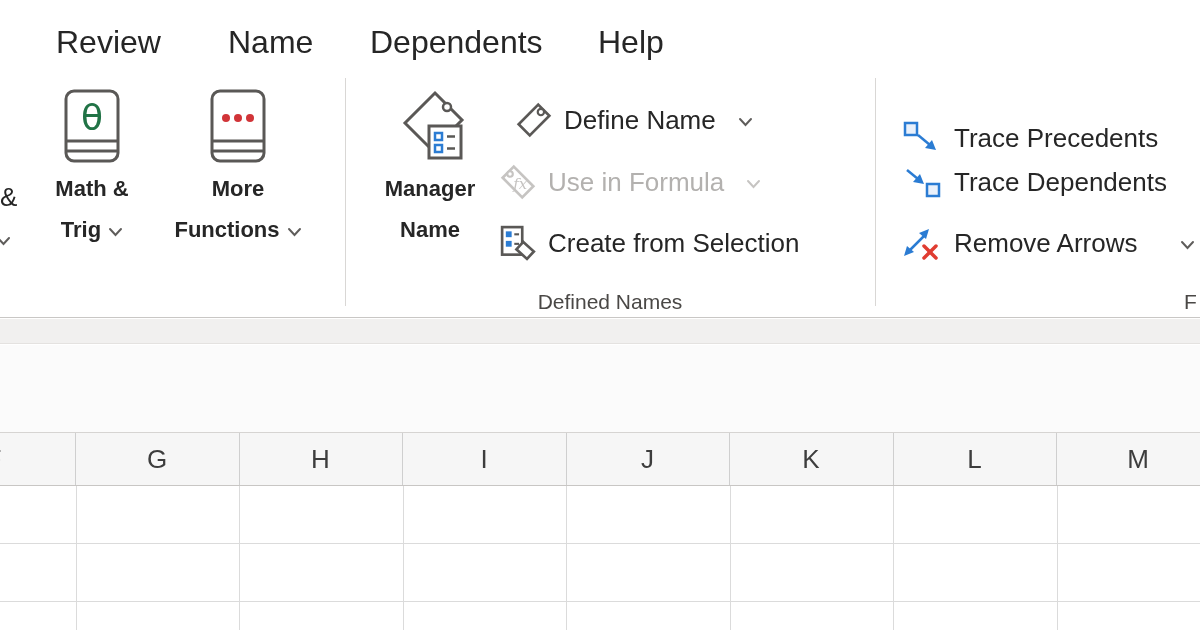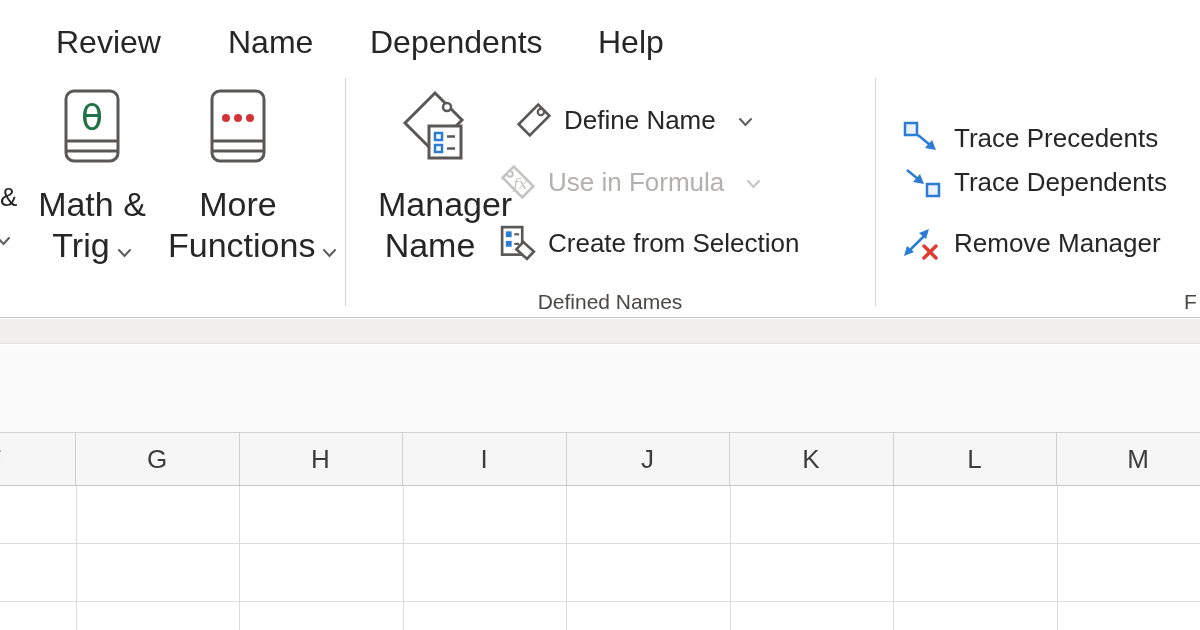--- a/index.html
+++ b/index.html
@@ -9,21 +9,21 @@
   
   .tabs-row { position:absolute; top:0; left:0; width:1200px; height:70px; background:#fff; }
   .ribbon-tab { position:absolute; top:24px; font-size:32px; color:#262626; cursor:default; white-space:nowrap; }
 
   
   .ribbon { position:absolute; top:70px; left:0; width:1200px; height:248px; background:#fff; border-bottom:1px solid #c9c7c5; }
   .group-sep { position:absolute; top:8px; width:1px; height:228px; background:#d9d7d5; }
 
   .big-btn { position:absolute; top:14px; height:188px; text-align:center; }
   .big-btn .icon-wrap { position:absolute; top:4px; left:50%; transform:translateX(-50%); }
-  .big-btn .lbl { position:absolute; top:100px; left:0; width:100%; font-size:34px; line-height:41px; color:#262626; white-space:nowrap; }
+  .big-btn .lbl { position:absolute; top:84px; left:0; width:100%; font-size:22px; line-height:41px; color:#262626; white-space:nowrap;font-weight:bold; }
   .lbl .line { display:block; }
   .chev { display:inline-block; vertical-align:middle; margin-left:7px; margin-top:-3px; }
 
   .menu-row { position:absolute; display:flex; align-items:center; height:44px; font-size:26px; color:#262626; white-space:nowrap; }
   .menu-row .mi { margin-right:12px; display:flex; align-items:center; }
   .menu-row.disabled { color:#b3b1af; }
 
   .group-label { position:absolute; top:220px; font-size:21px; color:#4a4846; text-align:center; white-space:nowrap; }
 
   .clip-left-line1 { position:absolute; top:112px; left:0; font-size:26px; color:#262626; }
@@ -191,21 +191,21 @@
     <div class="menu-row" style="left:900px;top:151px">
       <span class="mi">
         <svg width="42" height="38" viewBox="0 0 42 38">
           <line x1="10" y1="26" x2="24" y2="12" stroke="#2b7cd3" stroke-width="2.5"></line>
           <polygon points="29,5 26,15 19,9" fill="#2b7cd3"></polygon>
           <polygon points="4,32 7,22 14,28" fill="#2b7cd3"></polygon>
           <line x1="24" y1="22" x2="36" y2="34" stroke="#e03c31" stroke-width="3.5" stroke-linecap="round"></line>
           <line x1="36" y1="22" x2="24" y2="34" stroke="#e03c31" stroke-width="3.5" stroke-linecap="round"></line>
         </svg>
       </span>
-      <span>Remove Manager</span>
+      <span>Remove Arrows</span>
       <span class="chev" style="margin-left:42px">
         <svg width="15" height="10" viewBox="0 0 15 10">
             <path d="M2 2 L7.5 8 L13 2" stroke="#5f5d5b" stroke-width="2" fill="none" stroke-linecap="round"></path>
           </svg>
       </span>
     </div>
 
     <div class="group-label" style="left:1184px;width:60px;text-align:left">F</div>
   </div>
 

